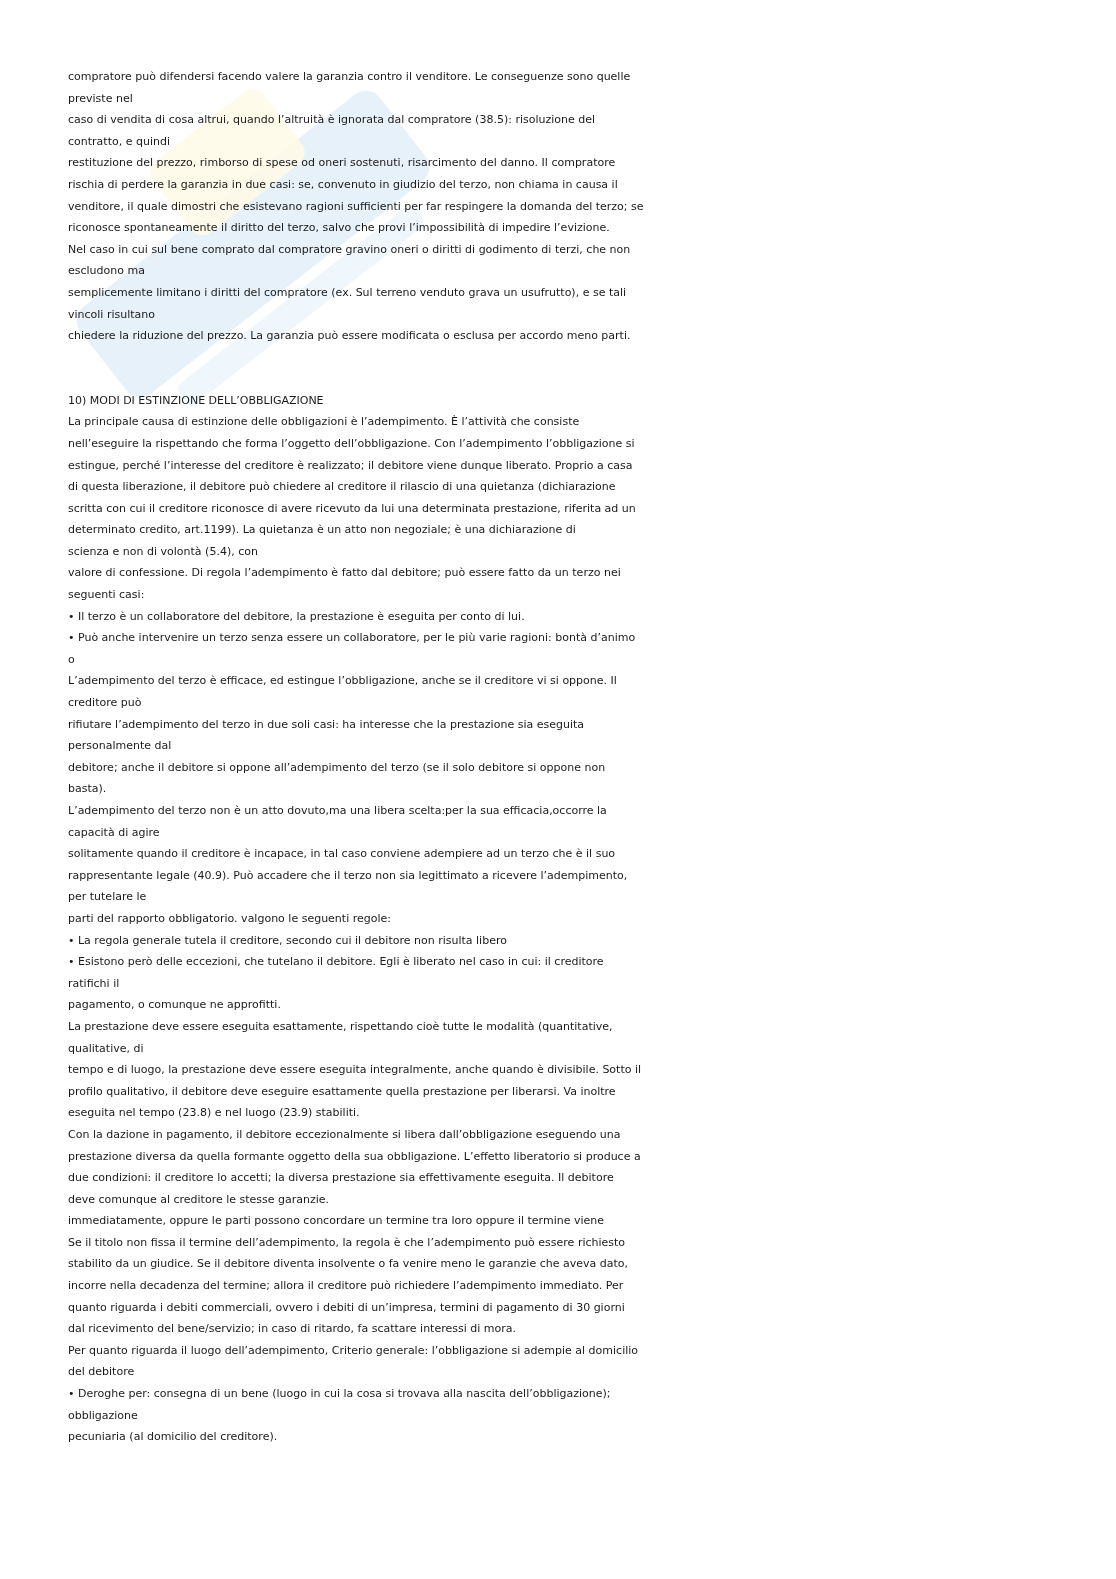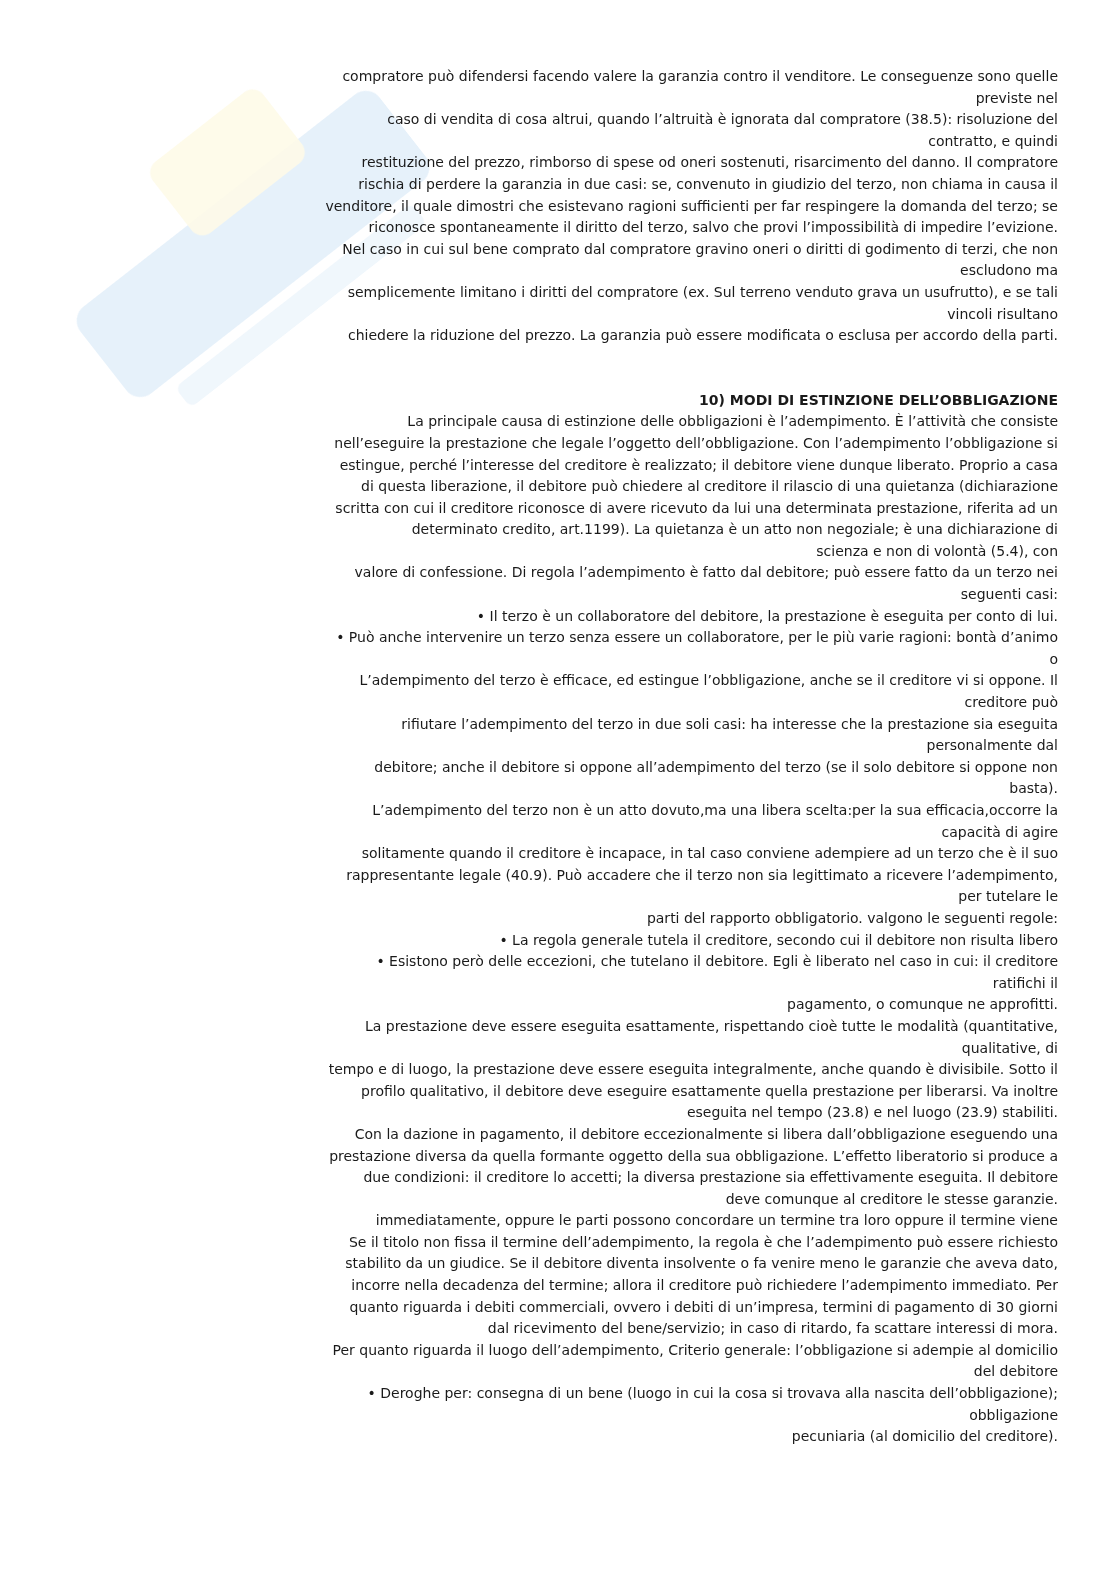--- a/index.html
+++ b/index.html
@@ -19,26 +19,25 @@
     height: 400px;
     pointer-events: none;
     z-index: 0;
   }
   .page {
     position: absolute;
     left: 68px;
     top: 66px;
     width: 990px;
     z-index: 1;
-    font-size: 14px;
+    font-size: 11px;
     line-height: 21.6px;
-    text-align: right;
   }
   .line { white-space: pre; display: block; min-height: 21.6px; }
-  .heading { font-weight: bold; }
+  .heading { font-weight: normal; }
   .bold { font-weight: normal; }
   .gap { height: 43px; }
 </style>
 </head>
 <body>
 
 <svg class="watermark" viewBox="0 0 460 400" xmlns="http://www.w3.org/2000/svg">
   <g opacity="0.13" transform="rotate(-38 230 200)">
     <rect x="40" y="150" width="380" height="110" rx="18" fill="#3a8fd6"></rect>
     <rect x="190" y="80" width="140" height="90" rx="14" fill="#f5d84a" opacity="0.9"></rect>
@@ -53,30 +52,30 @@
       <div class="line">caso di vendita di cosa altrui, quando l’altruità è ignorata dal compratore (38.5): risoluzione del</div>
       <div class="line">contratto, e quindi</div>
       <div class="line">restituzione del prezzo, rimborso di spese od oneri sostenuti, risarcimento del danno. Il compratore</div>
       <div class="line">rischia di perdere la garanzia in due casi: se, convenuto in giudizio del terzo, non chiama in causa il</div>
       <div class="line">venditore, il quale dimostri che esistevano ragioni sufficienti per far respingere la domanda del terzo; se</div>
       <div class="line">riconosce spontaneamente il diritto del terzo, salvo che provi l’impossibilità di impedire l’evizione.</div>
       <div class="line">Nel caso in cui sul bene comprato dal compratore gravino oneri o diritti di godimento di terzi, che non</div>
       <div class="line">escludono ma</div>
       <div class="line">semplicemente limitano i diritti del compratore (ex. Sul terreno venduto grava un usufrutto), e se tali</div>
       <div class="line">vincoli risultano</div>
-      <div class="line">chiedere la riduzione del prezzo. La garanzia può essere modificata o esclusa per accordo della parti.</div>
+      <div class="line">chiedere la riduzione del prezzo. La garanzia può essere modificata o esclusa per accordo meno parti.</div>
     </div>
 
   <div class="gap"></div>
 
   <div class="line heading">10) MODI DI ESTINZIONE DELL’OBBLIGAZIONE</div>
 
   <div id="sec2a">
       <div class="line">La principale causa di estinzione delle obbligazioni è l’adempimento. È l’attività che consiste</div>
-      <div class="line">nell’eseguire la prestazione che legale l’oggetto dell’obbligazione. Con l’adempimento l’obbligazione si</div>
+      <div class="line">nell’eseguire la rispettando che forma l’oggetto dell’obbligazione. Con l’adempimento l’obbligazione si</div>
       <div class="line">estingue, perché l’interesse del creditore è realizzato; il debitore viene dunque liberato. Proprio a casa</div>
       <div class="line">di questa liberazione, il debitore può chiedere al creditore il rilascio di una quietanza (dichiarazione</div>
       <div class="line">scritta con cui il creditore riconosce di avere ricevuto da lui una determinata prestazione, riferita ad un</div>
     </div>
 
   <div class="line"><span>determinato credito, art.1199). </span><span class="bold">La quietanza è un atto non negoziale; è una dichiarazione di</span></div>
   <div class="line bold">scienza e non di volontà (5.4), con</div>
   <div class="line"><span class="bold">valore di confessione.</span><span> Di regola l’adempimento è fatto dal debitore; può essere fatto da un terzo nei</span></div>
 
   <div id="sec2b">

